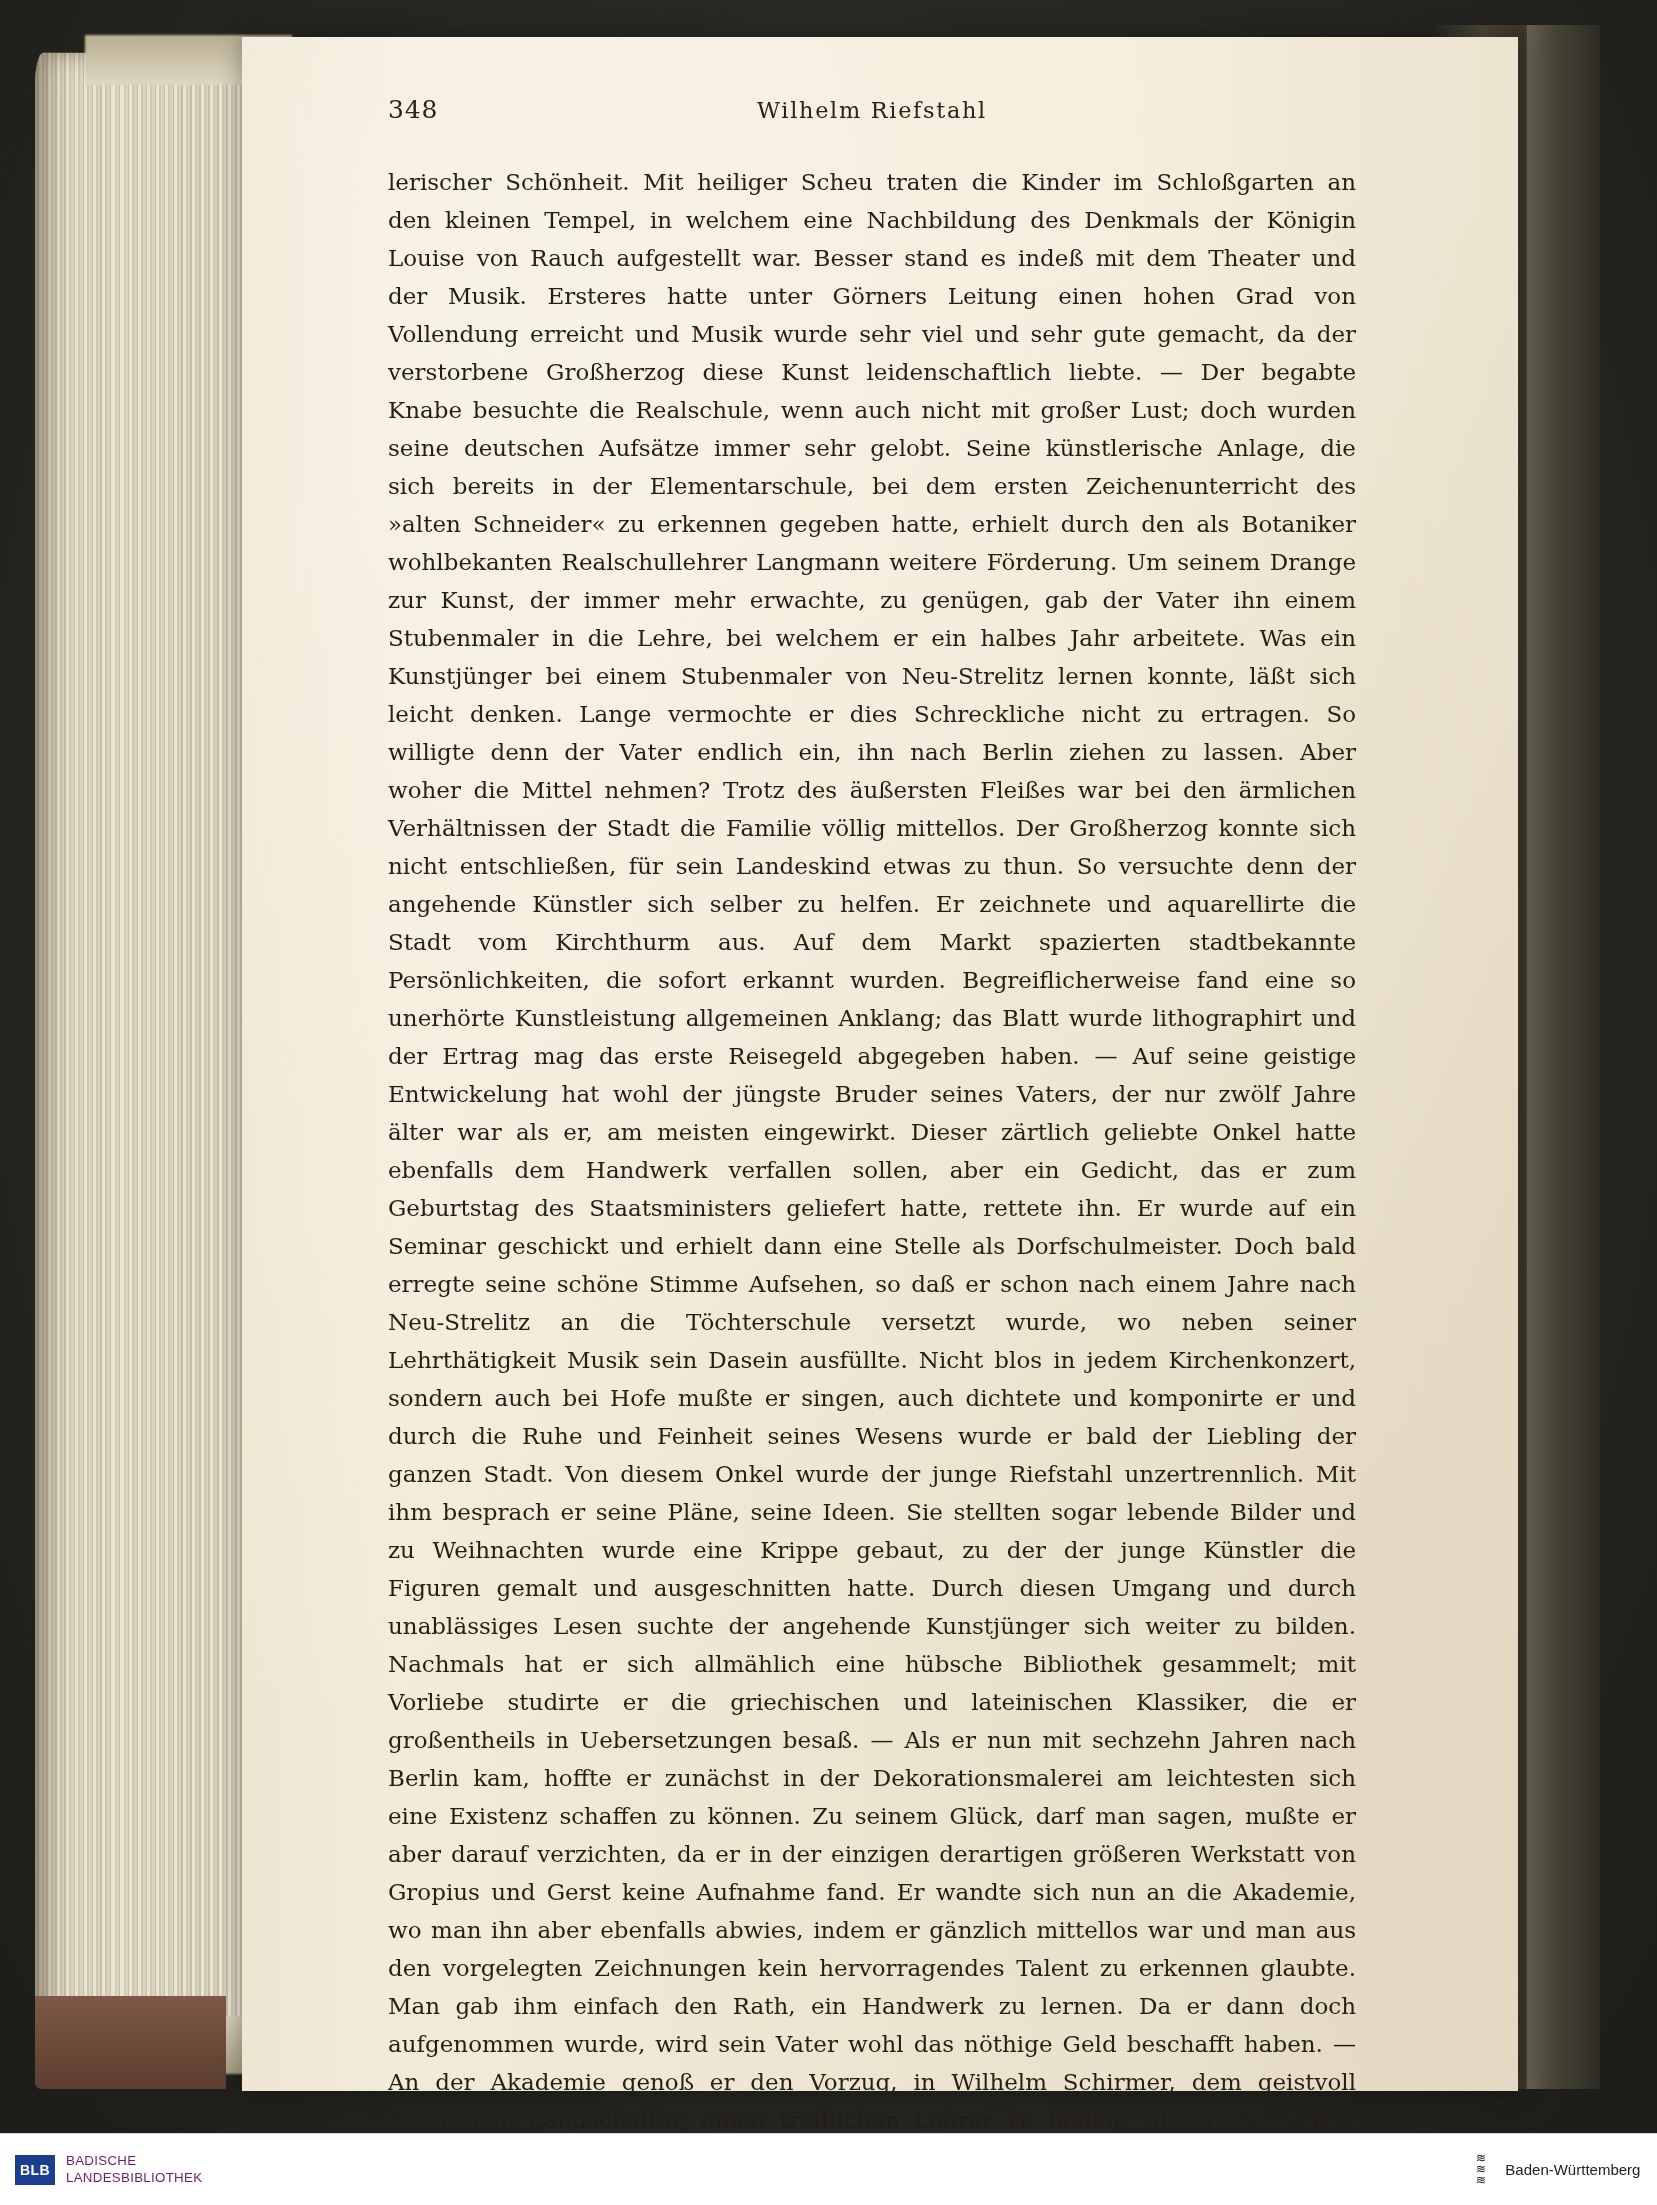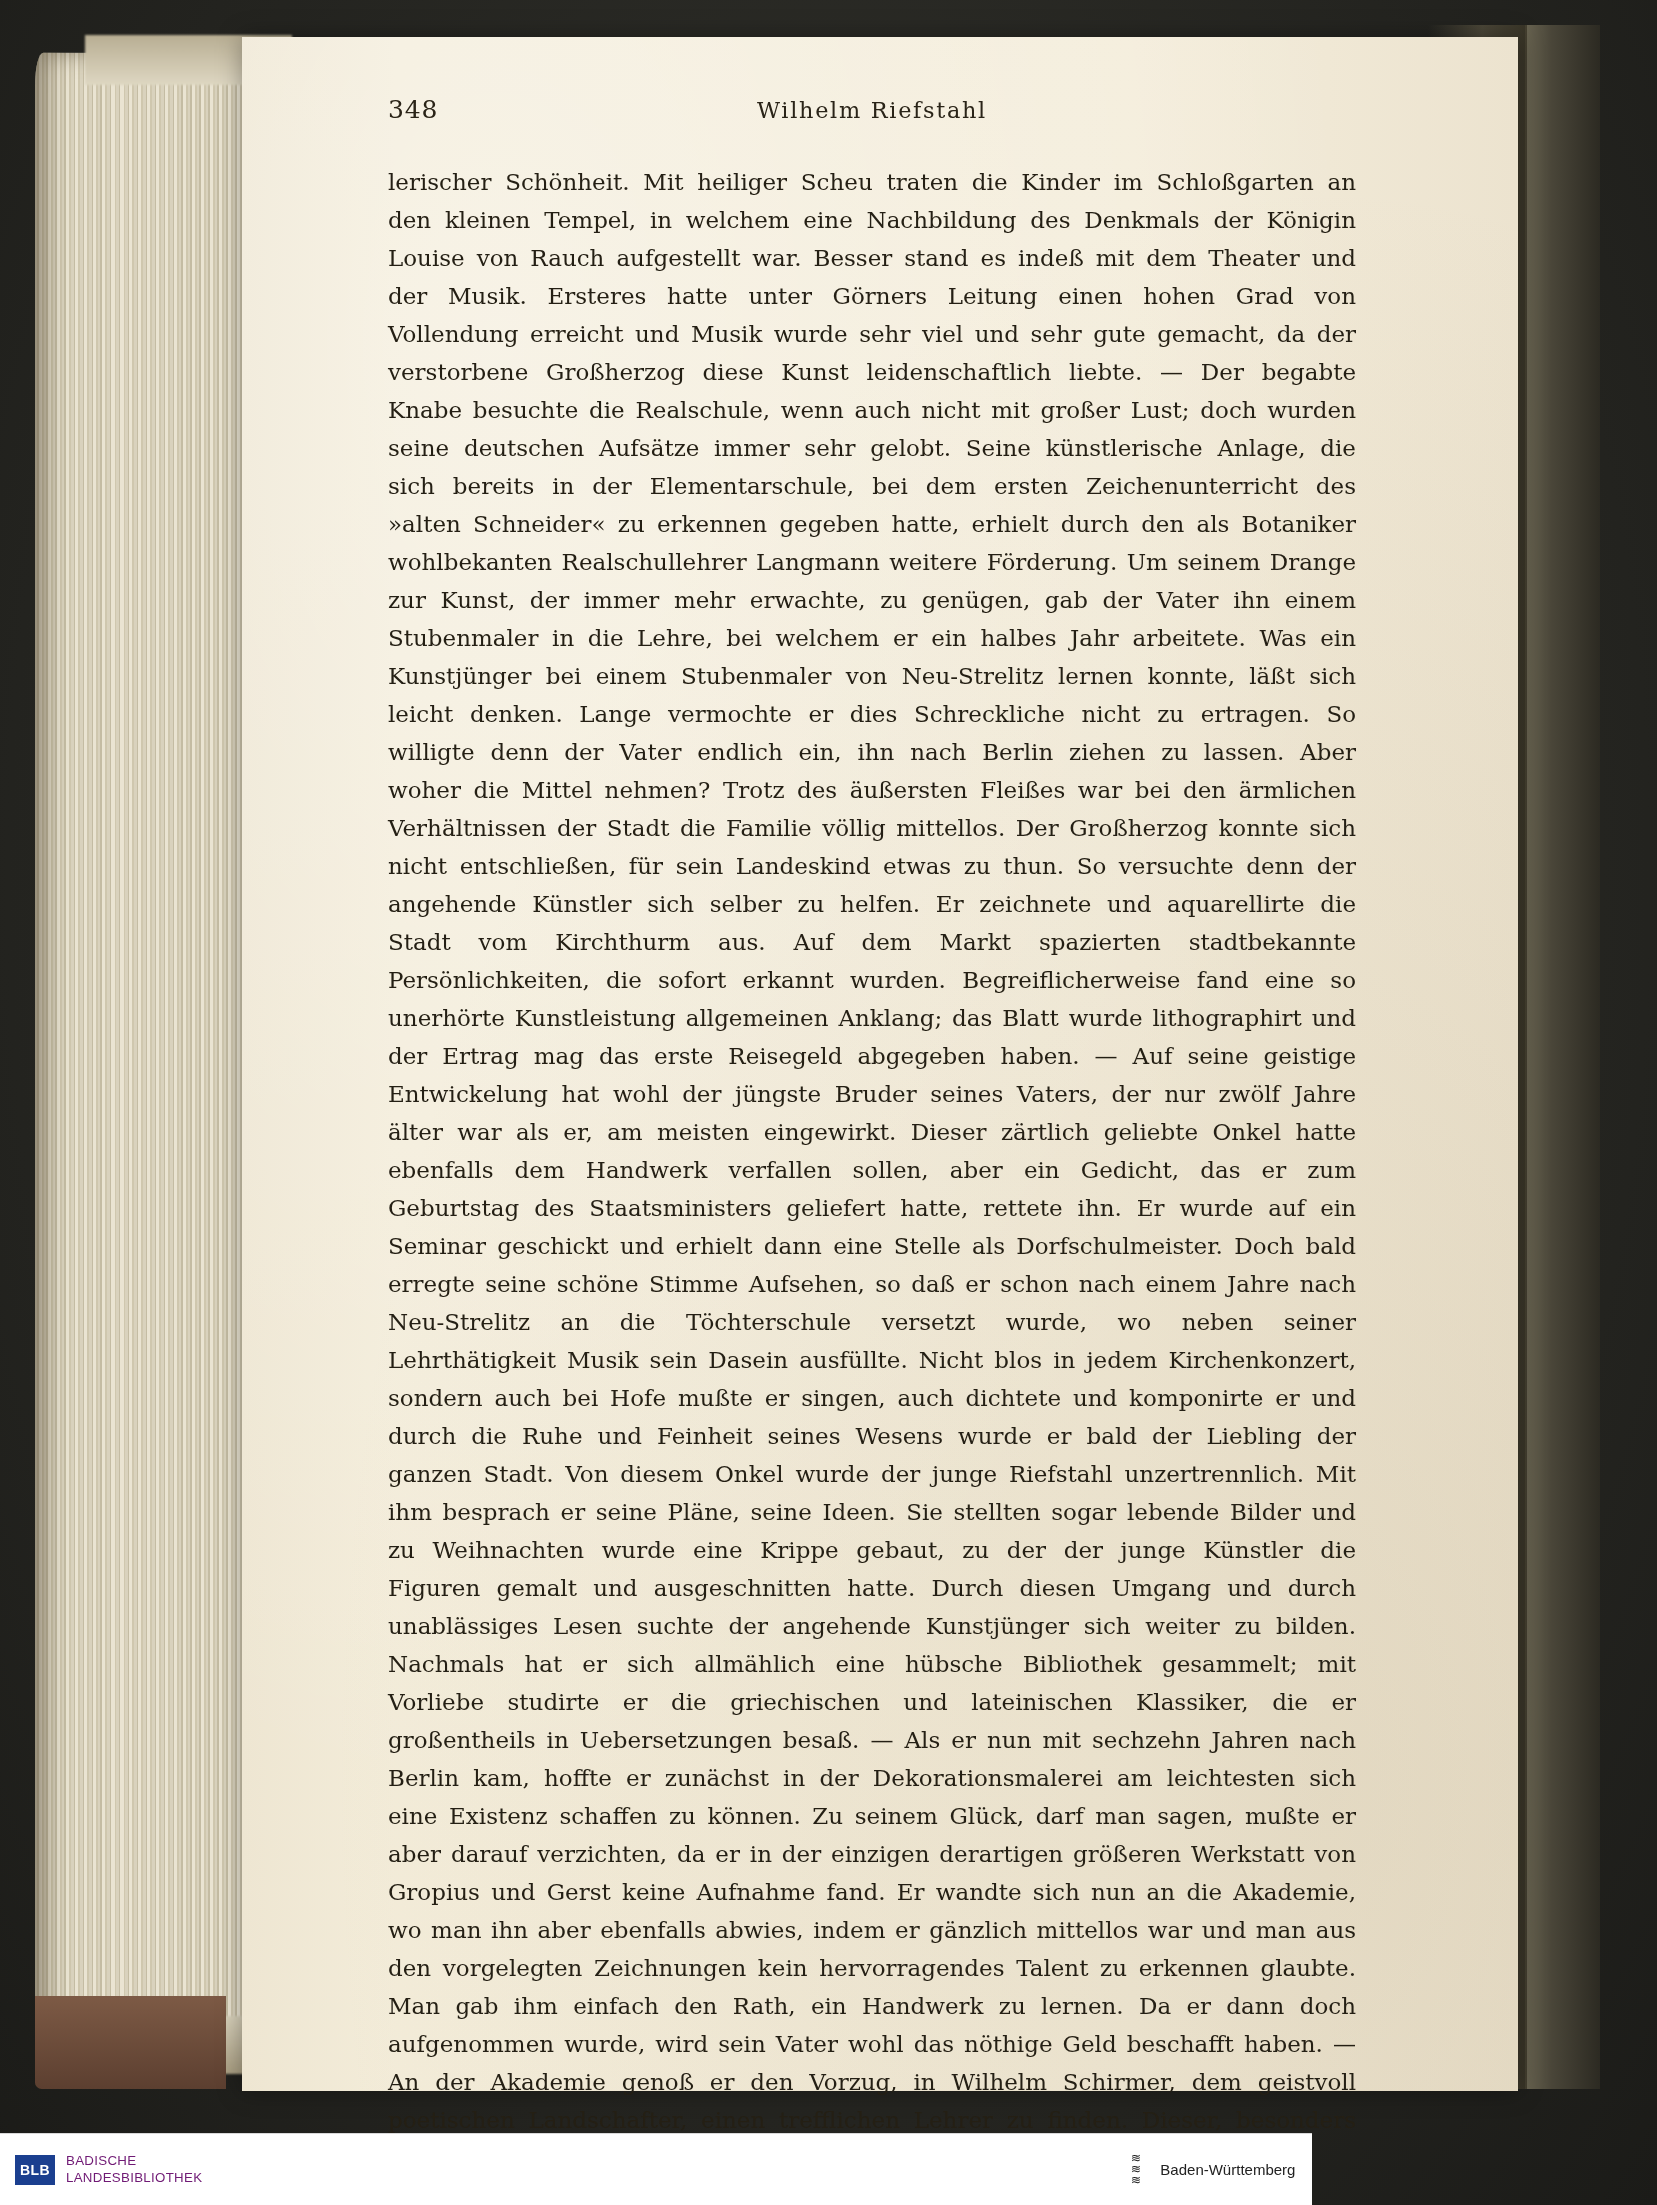--- a/index.html
+++ b/index.html
@@ -160,21 +160,21 @@
   }
   .body-text p { margin: 0; }
 
   
 
   
   .footer {
     position: absolute;
     left: 0;
     bottom: 0;
-    width: 1312px;
+    width: 1657px;
     height: 71px;
     background: #ffffff;
     display: flex;
     align-items: center;
     border-top: 0.8px solid #d8d8d8;
   }
   .blb-logo {
     margin-left: 15px;
     width: 40px;
     height: 30px;

